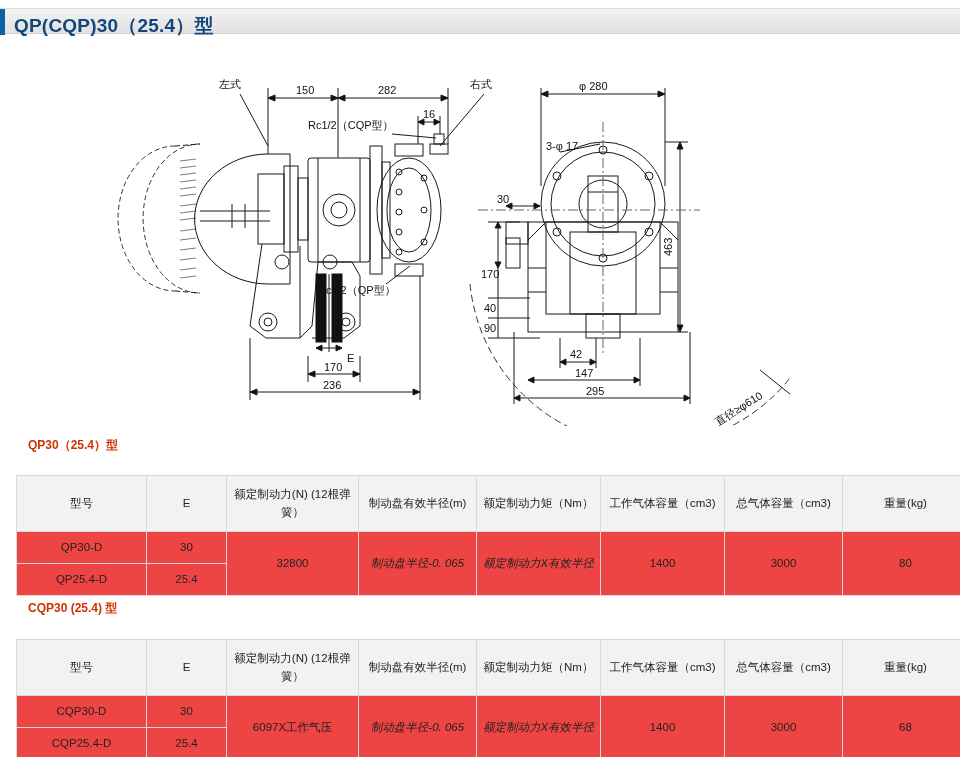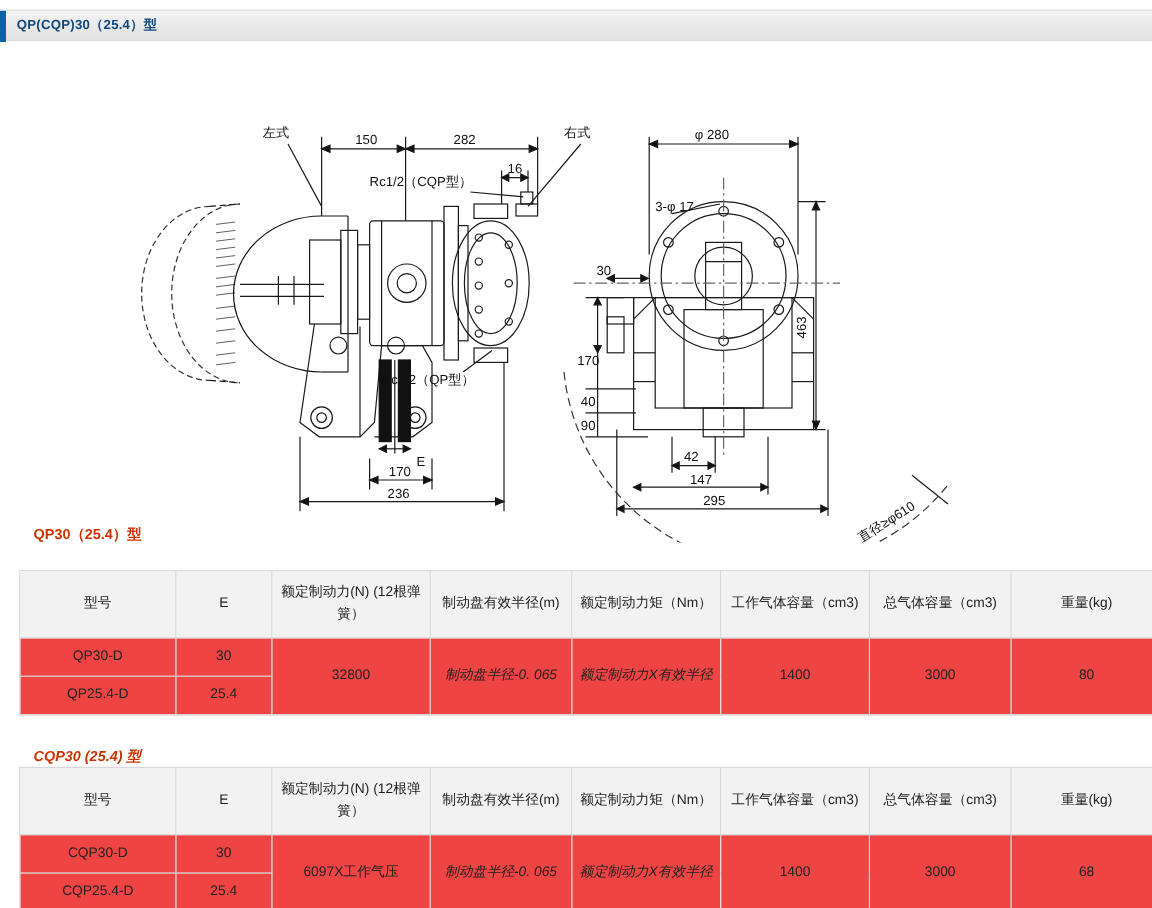--- a/index.html
+++ b/index.html
@@ -18,37 +18,37 @@
     background: linear-gradient(to bottom, #f4f4f4 0%, #e9e9e9 50%, #e2e2e2 100%);
     border-top: 1px solid #dcdcdc;
     border-bottom: 1px solid #d0d0d0;
   }
   .header-accent {
     position: absolute; left: 0; top: 0;
     width: 5px; height: 26px; background: #0a64a4;
   }
   .header-title {
     position: absolute; left: 14px; top: 4px;
-    font-size: 11px; font-weight: bold; color: #12477c;
+    font-size: 19px; font-weight: bold; color: #12477c;
     letter-spacing: 0.2px;
   }
 
   
   .drawing {
-    position: absolute; left: 0; top: 52px; width: 912px; height: 400px;
+    position: absolute; left: 0; top: 26px; width: 912px; height: 400px;
   }
   .drawing svg { display: block; }
 
   
   .section-caption {
     position: absolute; left: 4px;
     font-size: 12px; font-weight: bold; color: #cc3300; margin-left: 24px;
   }
   #cap1 { top: 437px; }
-  #cap2 { top: 622px; font-style: italic; }
+  #cap2 { top: 600px; }
 
   
   .tbl-wrap { position: absolute; left: 4px; width: 952px; padding-left: 12px; }
   #tbl1 { top: 475px; }
   #tbl2 { top: 639px; }
 
   table.spec {
     width: 952px;
     border-collapse: collapse;
     font-size: 11.5px;

